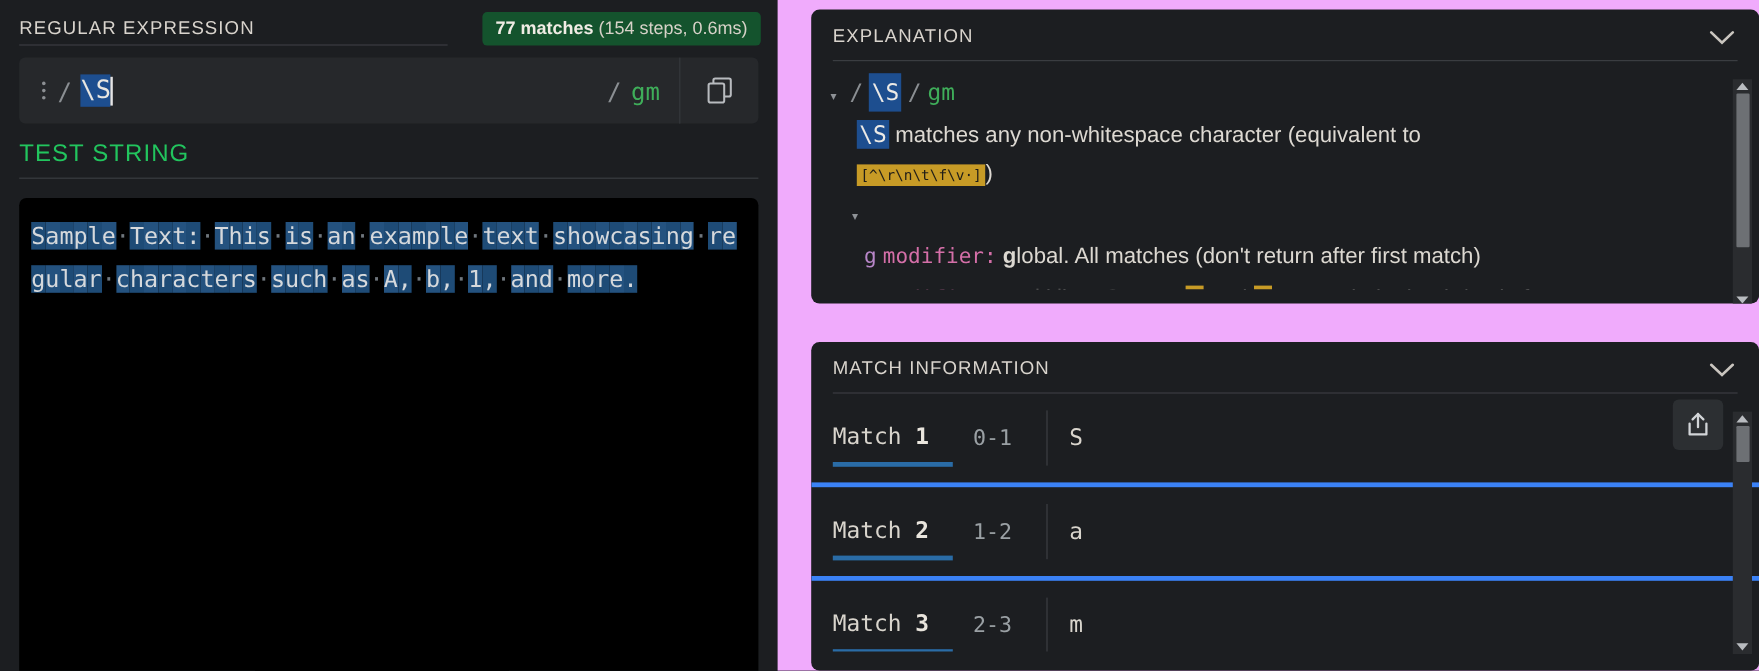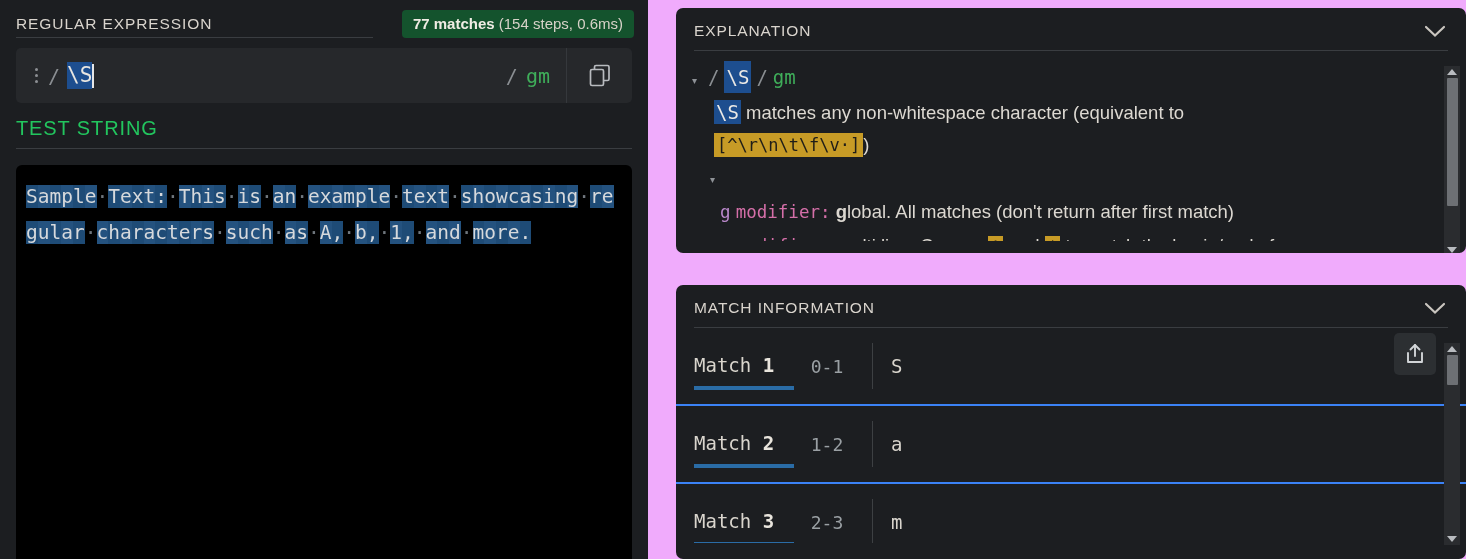--- a/index.html
+++ b/index.html
@@ -241,21 +241,21 @@
   .exp-token {
     background: #1d4e8f; color: #eceae6;
     font-family: "DejaVu Sans Mono", monospace;
     font-size: 19px; padding: 1px 2px;
   }
   .exp-flags { color: #3fae5a; font-family: "DejaVu Sans Mono", monospace; font-size: 19px; }
   .exp-desc { padding-left: 22px; line-height: 32px; color: #ddd9d2; font-size: 18.5px;}
   .gold {
     background: #c79b26; color: #1f1d18;
     font-family: "DejaVu Sans Mono", monospace;
-    font-size: 17px; padding: 2px 3px;
+    font-size: 12px; padding: 2px 3px;
   }
   .gold-sm {
     background: #c79b26; color: #1f1d18;
     font-family: "DejaVu Sans Mono", monospace;
     font-size: 16px; padding: 1px 3px;
   }
   .exp-grouphead {
     font-weight: 700; color: #e6e2db; font-size: 18.5px;
   }
   .mod-line { padding-left: 28px; line-height: 33px; font-size: 18.5px; color: #dcd8d1; }
@@ -263,21 +263,21 @@
   .mod-word { color: #d46fa8; font-family: "DejaVu Sans Mono", monospace; font-size: 17.5px; }
   .mod-b { font-weight: 700; }
 
   
   #match-panel { top: 285px; height: 274px; overflow: hidden; }
   .match-body { position: relative; padding: 0; height: 215px; overflow: hidden; }
   .match-row {
     display: flex; align-items: center;
     height: 78px;
     padding-left: 18px;
-    border-bottom: 2px solid #3b82f6;
+    border-bottom: 4px solid #3b82f6;
     position: relative;
   }
   .match-label {
     font-family: "DejaVu Sans Mono", monospace;
     font-size: 19px;
     color: #d9d5cd;
     width: 104px;
     flex: 0 0 104px;
     position: relative;
     padding-bottom: 2px;

